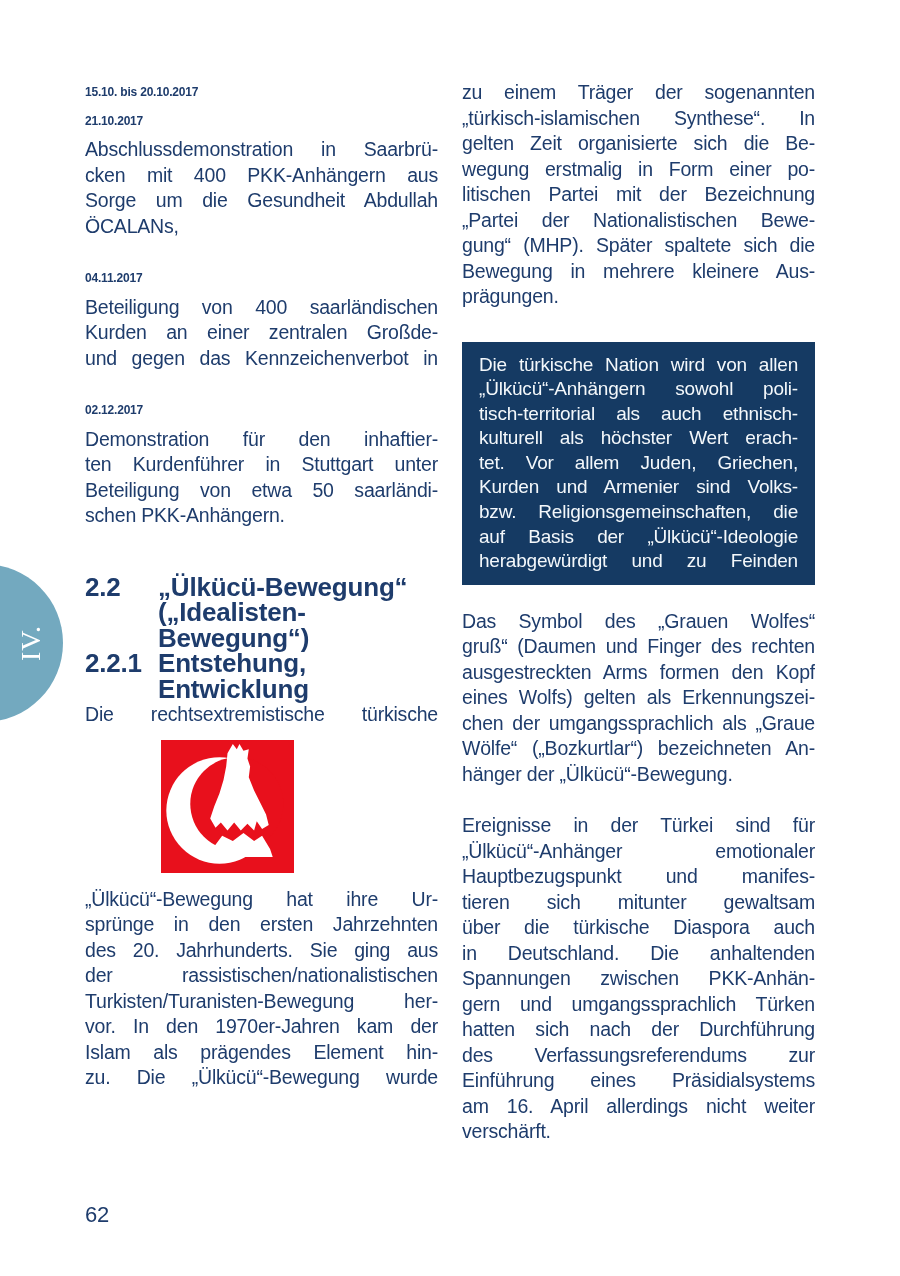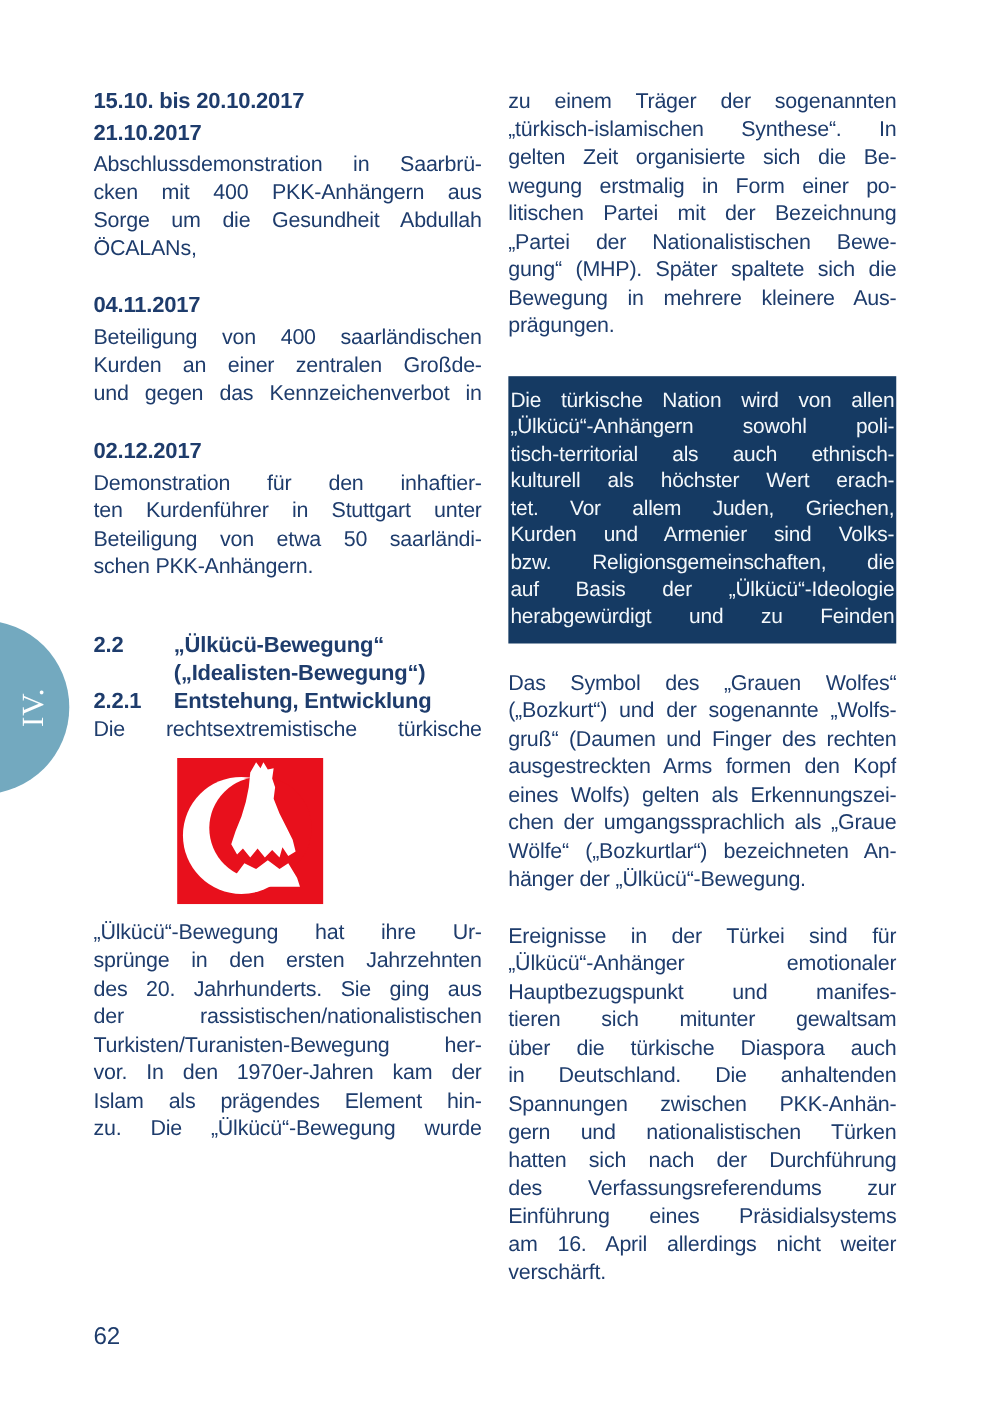--- a/index.html
+++ b/index.html
@@ -17,36 +17,36 @@
 
   .line{
     font-size:19.5px;line-height:25.5px;
     letter-spacing:-0.2px;
     text-align:justify;text-align-last:justify;
     overflow:hidden;
   }
   .line.end{text-align-last:left;}
 
   .h3{
-    font-size:20px;font-weight:bold;line-height:25.5px;
+    font-size:12px;font-weight:bold;line-height:25.5px;
     margin-bottom:3px;letter-spacing:-0.2px;
   }
   .para + .h3{margin-top:27px;}
   .para + .para{margin-top:26px;}
   .para + .h2{margin-top:46px;}
 
-  .h2{font-weight:bold;font-size:20px;line-height:25.5px;letter-spacing:-0.2px;}
+  .h2{font-weight:bold;font-size:26px;line-height:25.5px;letter-spacing:-0.2px;}
   .h2row{display:flex;}
   .h2num{width:73px;flex:0 0 73px;}
   .h2text{flex:1;}
 
   .infobox{
     background:var(--box_bg,#153a63);
     color:var(--box_text,#f4f8fb);
-    padding:11px 2px;
+    padding:11px 17px;
     margin-top:32px;margin-bottom:24px;
   }
   .infobox .line{font-size:19px;line-height:24.6px;color:var(--box_text,#f4f8fb);}
 
   .logowrap{width:133px;height:133px;margin:12px 0 14px 76px;}
   .logowrap svg{display:block;width:133px;height:133px;}
 
   .side-tab{
     position:absolute;left:-95px;top:564px;
     width:158px;height:158px;border-radius:50%;
@@ -149,37 +149,36 @@
       <div class="line">tisch-territorial als auch ethnisch-</div>
       <div class="line">kulturell als höchster Wert erach-</div>
       <div class="line">tet. Vor allem Juden, Griechen,</div>
       <div class="line">Kurden und Armenier sind Volks-</div>
       <div class="line">bzw. Religionsgemeinschaften, die</div>
       <div class="line">auf Basis der „Ülkücü“-Ideologie</div>
       <div class="line">herabgewürdigt und zu Feinden</div>
     </div>
     <div class="para">
       <div class="line">Das Symbol des „Grauen Wolfes“</div>
-      <div class="line">(„Bozkurt“) und der sogenannte „Wolfs-</div>
       <div class="line">gruß“ (Daumen und Finger des rechten</div>
       <div class="line">ausgestreckten Arms formen den Kopf</div>
       <div class="line">eines Wolfs) gelten als Erkennungszei-</div>
       <div class="line">chen der umgangssprachlich als „Graue</div>
       <div class="line">Wölfe“ („Bozkurtlar“) bezeichneten An-</div>
       <div class="line end">hänger der „Ülkücü“-Bewegung.</div>
     </div>
     <div class="para">
       <div class="line">Ereignisse in der Türkei sind für</div>
       <div class="line">„Ülkücü“-Anhänger emotionaler</div>
       <div class="line">Hauptbezugspunkt und manifes-</div>
       <div class="line">tieren sich mitunter gewaltsam</div>
       <div class="line">über die türkische Diaspora auch</div>
       <div class="line">in Deutschland. Die anhaltenden</div>
       <div class="line">Spannungen zwischen PKK-Anhän-</div>
-      <div class="line">gern und nationalistischen Türken</div>
+      <div class="line">gern und umgangssprachlich Türken</div>
       <div class="line">hatten sich nach der Durchführung</div>
       <div class="line">des Verfassungsreferendums zur</div>
       <div class="line">Einführung eines Präsidialsystems</div>
       <div class="line">am 16. April allerdings nicht weiter</div>
       <div class="line end">verschärft.</div>
     </div>
   </div>
 
 <div class="page-number">62</div>
 

